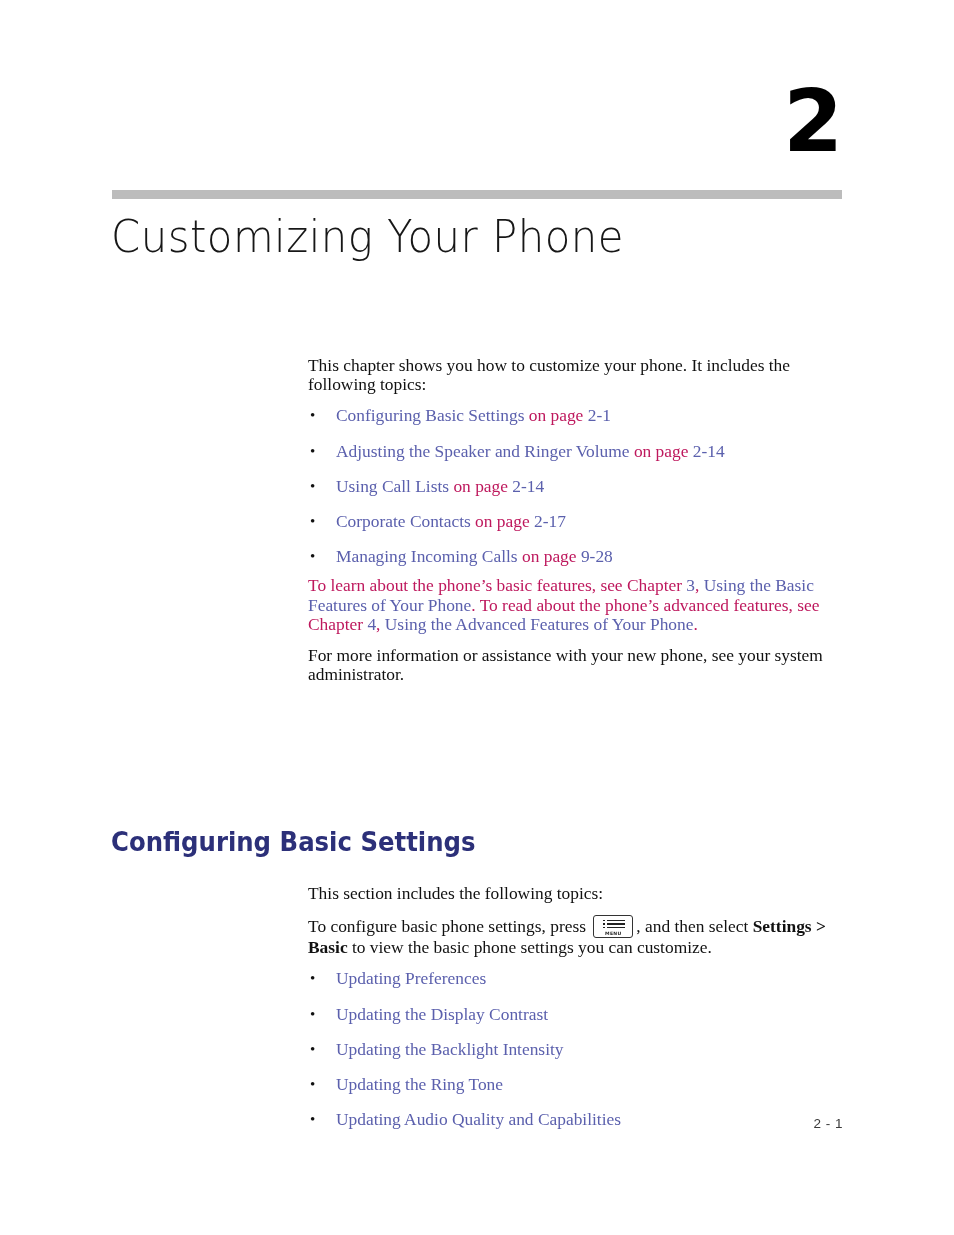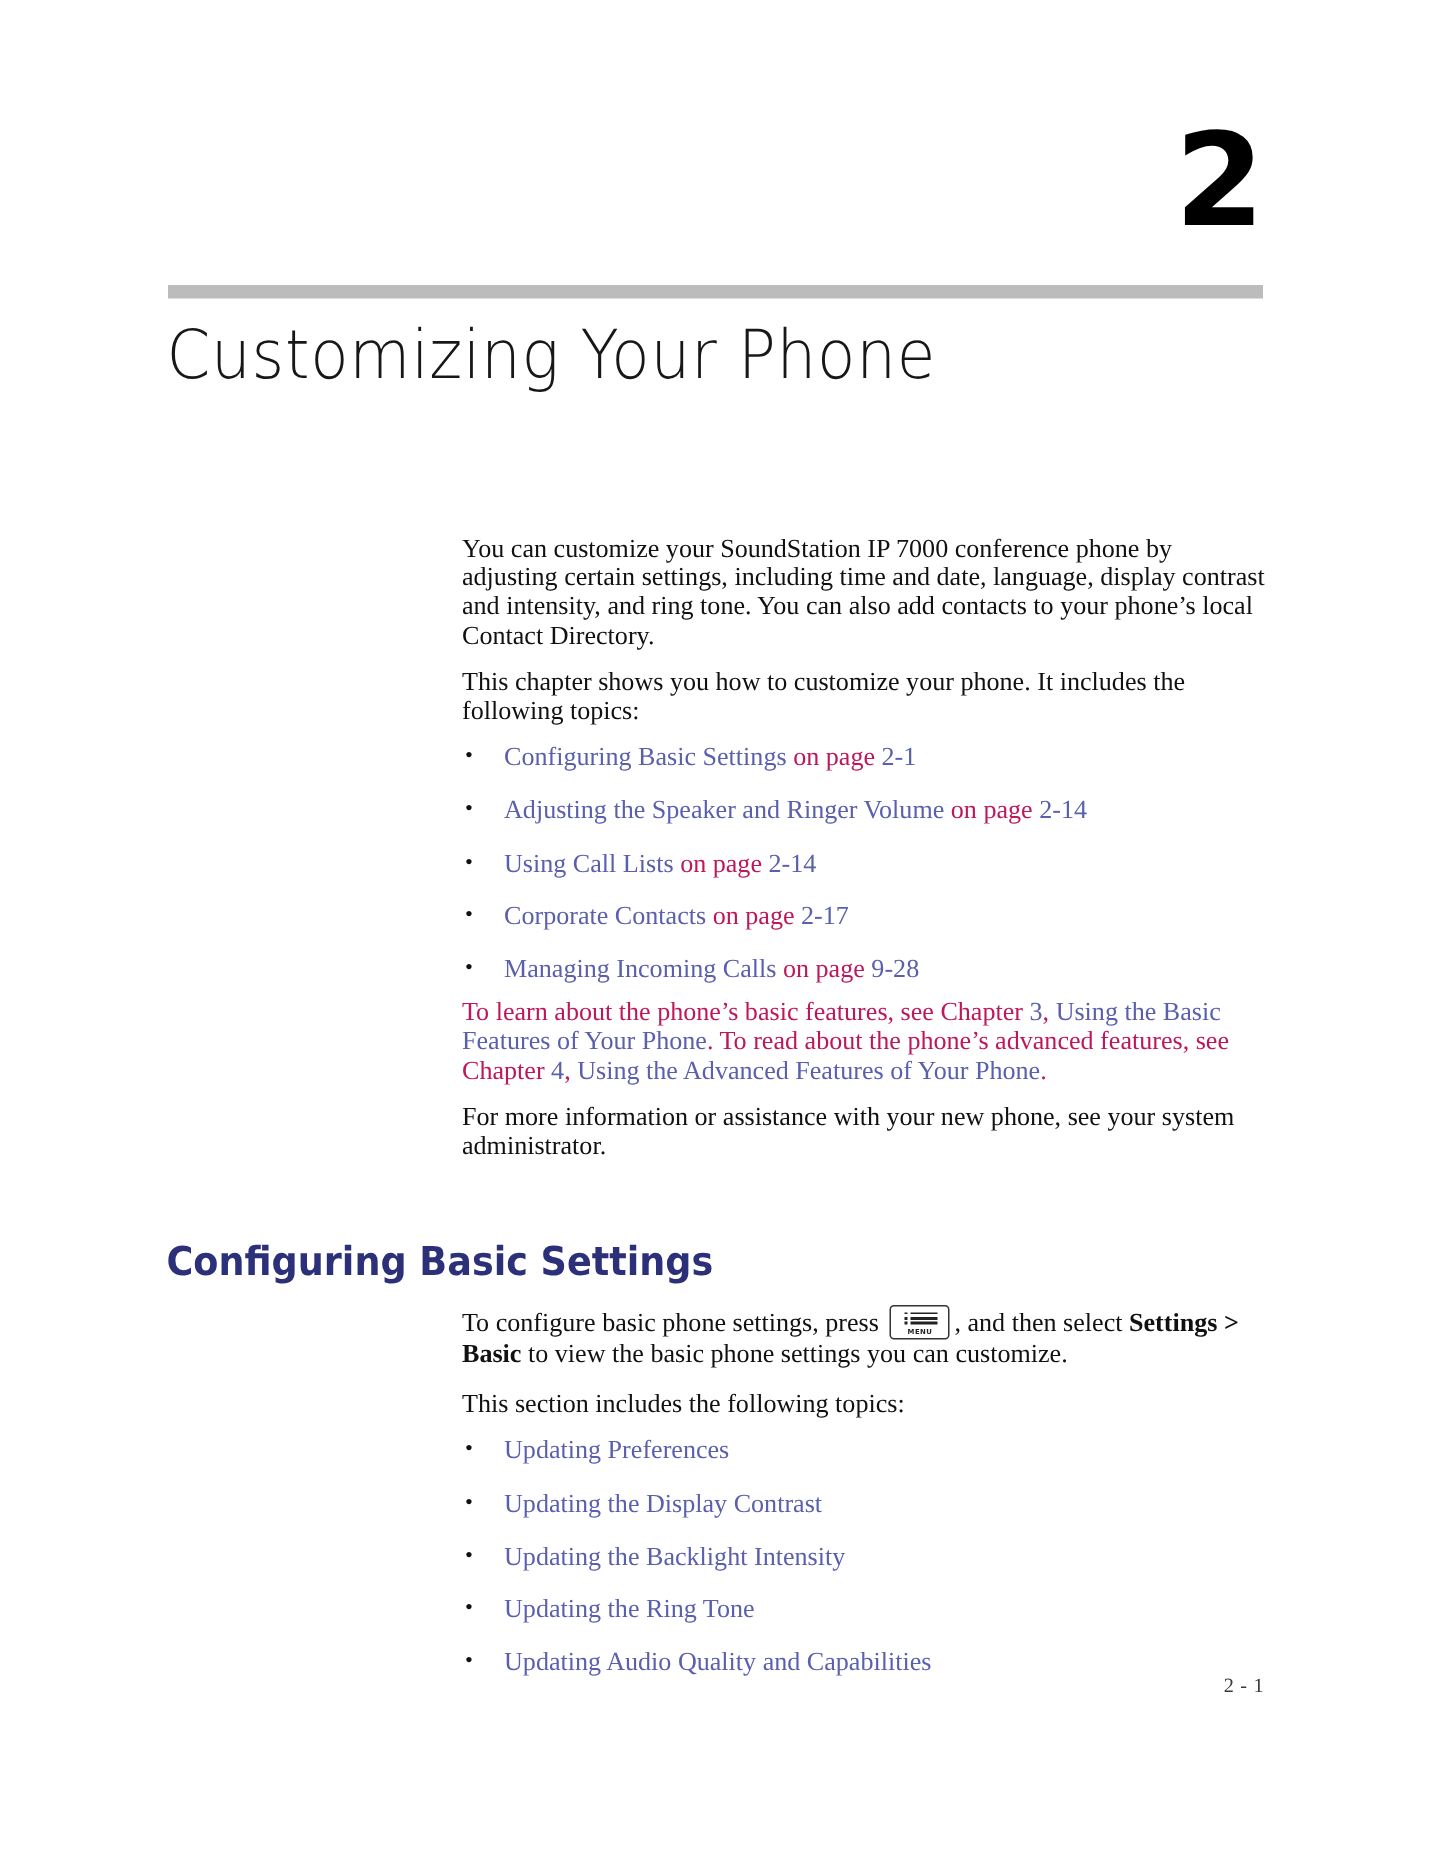--- a/index.html
+++ b/index.html
@@ -183,38 +183,37 @@
     line-height: 5px;
   }
 
   
   .footer-page {
     position: absolute;
     left: 0;
     top: 1116px;
     width: 843px;
     text-align: right;
-    font-family: Liberation Serif, serif;
+    font-family: Liberation Sans, sans-serif;
     font-size: 13.5px;
     letter-spacing: 0.5px;
     color: #3a3a3a;
   }
 </style>
 </head>
 <body>
 
 <div class="page">
 
   <div class="chapter-number">2</div>
   <div class="chapter-rule"></div>
   <div class="chapter-title">Customizing Your Phone</div>
 
   <div class="body-col">
 
-    <p class="para">You can customize your SoundStation IP 7000 conference phone by adjusting certain settings, including time and date, language, display contrast and intensity, and ring tone. You can also add contacts to your phone’s local Contact Directory.</p>
 
     <p class="para">This chapter shows you how to customize your phone. It includes the following topics:</p>
 
     <ul class="bullet-list">
       <li>
         <span class="bullet-dot">•</span>
         <a class="link" href="#">Configuring Basic Settings</a><span class="black"> </span><span class="black">on page</span><span class="black"> </span><a class="link" href="#">2-1</a>
       </li>
       <li>
         <span class="bullet-dot">•</span>
@@ -236,29 +235,29 @@
 
 
     <p class="para"><span class="black">To learn about the phone’s basic features, see Chapter </span><a class="link" href="#">3</a><span class="black">, </span><a class="link" href="#">Using the Basic Features of Your Phone</a><span class="black">. To read about the phone’s advanced features, see Chapter </span><a class="link" href="#">4</a><span class="black">, </span><a class="link" href="#">Using the Advanced Features of Your Phone</a><span class="black">.</span></p>
 
     <p class="para">For more information or assistance with your new phone, see your system administrator.</p>
   </div>
 
   <div class="section-heading">Configuring Basic Settings</div>
 
   <div class="body-col-2">
+
+    <p class="para" style="margin-top:14px;">This section includes the following topics:</p>
 
     <p class="para"><span>To configure basic phone settings, press</span><span> </span><span class="menu-key"><span class="mk-lines">
             <span class="mk-row"></span>
             <span class="mk-row"></span>
             <span class="mk-row"></span>
           </span><span class="mk-label">MENU</span></span><span>, and then select</span><span> </span><b>Settings &gt; Basic</b><span> to view the basic phone settings you can customize.</span></p>
 
-    <p class="para" style="margin-top:14px;">This section includes the following topics:</p>
-
     <ul class="bullet-list" style="margin-top:12px;">
       <li>
         <span class="bullet-dot">•</span>
         <a class="link" href="#">Updating Preferences</a>
       </li>
       <li>
         <span class="bullet-dot">•</span>
         <a class="link" href="#">Updating the Display Contrast</a>
       </li>
       <li>

